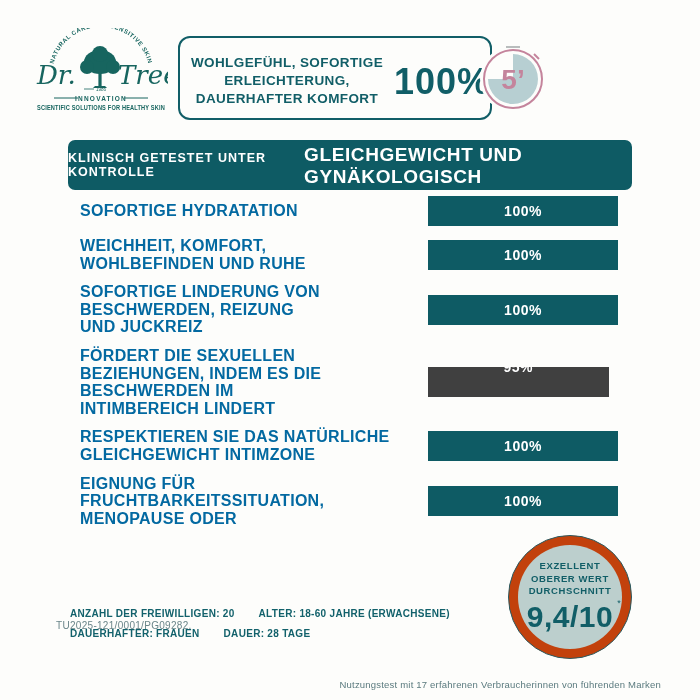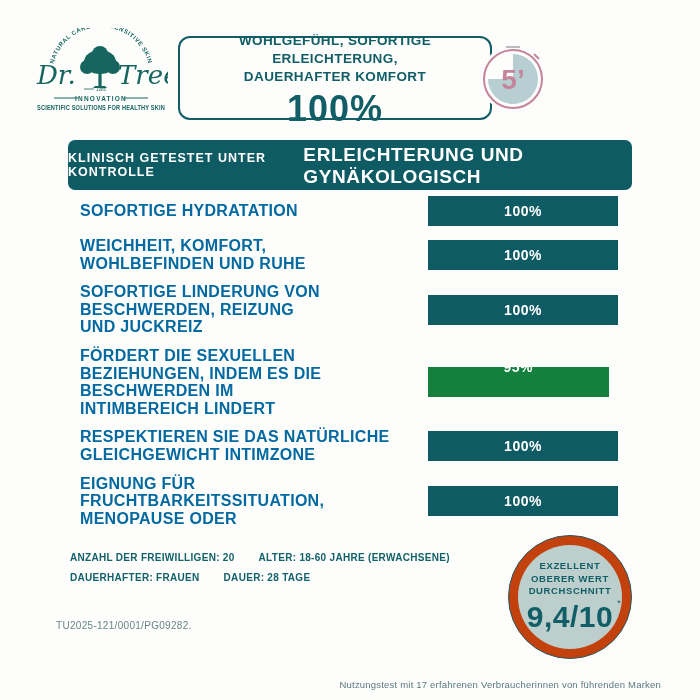--- a/index.html
+++ b/index.html
@@ -10,21 +10,21 @@
     font-family:"Liberation Sans", sans-serif;
   }
   .ml { white-space:pre-line; }
 
   
   .logo { position:absolute; left:34px; top:28px; width:134px; height:88px; }
 
   .claim-box {
     position:absolute; left:178px; top:36px; width:314px; height:84px;
     border:2px solid #115e67; border-radius:12px; background:#fdfdfb;
-    display:flex; flex-direction:column; align-items:center; justify-content:center;
+    display:flex; flex-direction:row; align-items:center; justify-content:center;
     padding-top:6px;
   }
   .claim-title {
     color:#115e67; font-size:13.5px; font-weight:bold; letter-spacing:.4px;
     text-align:center; line-height:1.35;
   }
   .claim-value { color:#115e67; font-size:36px; font-weight:bold; letter-spacing:1px; margin-top:2px; }
 
   .timer { position:absolute; left:479px; top:45px; width:68px; height:68px; }
 
@@ -48,21 +48,21 @@
   .bar {
     position:relative; height:30px; background:#0e5b64; overflow:hidden;
     display:flex; align-items:center; justify-content:center;
   }
   .bar-value { color:#ffffff; font-size:14px; font-weight:bold; letter-spacing:.5px; }
   .bar-value.clipped {
     position:absolute; top:-8px; left:0; width:100%; text-align:center;
   }
 
   
-  .study { position:absolute; left:70px; top:552px; color:#12616b; }
+  .study { position:absolute; left:70px; top:608px; color:#12616b; }
   .study-line { display:flex; gap:24px; font-size:10px; font-weight:bold; letter-spacing:.3px; margin-bottom:9px; }
   .study-ref { position:absolute; left:56px; top:620px; color:#6a8589; font-size:10px; letter-spacing:.3px; }
 
   .badge {
     position:absolute; left:508px; top:535px; width:124px; height:124px;
     border:1.5px solid #2a5a60; border-radius:50%; background:#c2410c;
     display:flex; align-items:center; justify-content:center;
   }
   .badge-inner {
     width:104px; height:104px; border-radius:50%; background:#bccfcd;
@@ -117,21 +117,21 @@
     <circle cx="34" cy="34" r="33" fill="#fdfdfb"></circle>
     <line x1="27" y1="2" x2="41" y2="2" stroke="#b9bdbd" stroke-width="2"></line>
     <line x1="55" y1="9" x2="60" y2="14" stroke="#c4849c" stroke-width="2"></line>
     <circle cx="34" cy="34" r="29" fill="none" stroke="#c4849c" stroke-width="2"></circle>
     <path d="M34 34 L34 9 A25 25 0 1 1 9 34 Z" fill="#b7cfd2"></path>
     <text x="34" y="44" text-anchor="middle" font-size="28" font-weight="bold" fill="#c4849c" font-family="Liberation Sans, sans-serif">5’</text>
   </svg>
 
   <div class="banner">
     <div class="banner-line1">KLINISCH GETESTET UNTER KONTROLLE</div>
-    <div class="banner-line2">ERLEICHTERUNG UND GYNÄKOLOGISCH</div>
+    <div class="banner-line2">GLEICHGEWICHT UND GYNÄKOLOGISCH</div>
   </div>
 
   <div class="results">
     <div class="row">
       <div class="row-label ml">SOFORTIGE HYDRATATION</div>
       <div class="bar-track">
         <div class="bar" style="width: 100%; background: rgb(14, 91, 100);">
           <span class="bar-value">100%</span>
         </div>
       </div>
@@ -157,21 +157,21 @@
         </div>
       </div>
     </div>
 
     <div class="row">
       <div class="row-label ml">FÖRDERT DIE SEXUELLEN
 BEZIEHUNGEN, INDEM ES DIE
 BESCHWERDEN IM
 INTIMBEREICH LINDERT</div>
       <div class="bar-track">
-        <div class="bar" style="width: 95%; background: #15803d;">
+        <div class="bar" style="width: 95%; background: #404040;">
           <span class="bar-value clipped">95%</span>
         </div>
       </div>
     </div>
 
     <div class="row">
       <div class="row-label ml">RESPEKTIEREN SIE DAS NATÜRLICHE
 GLEICHGEWICHT INTIMZONE</div>
       <div class="bar-track">
         <div class="bar" style="width: 100%; background: rgb(14, 91, 100);">

